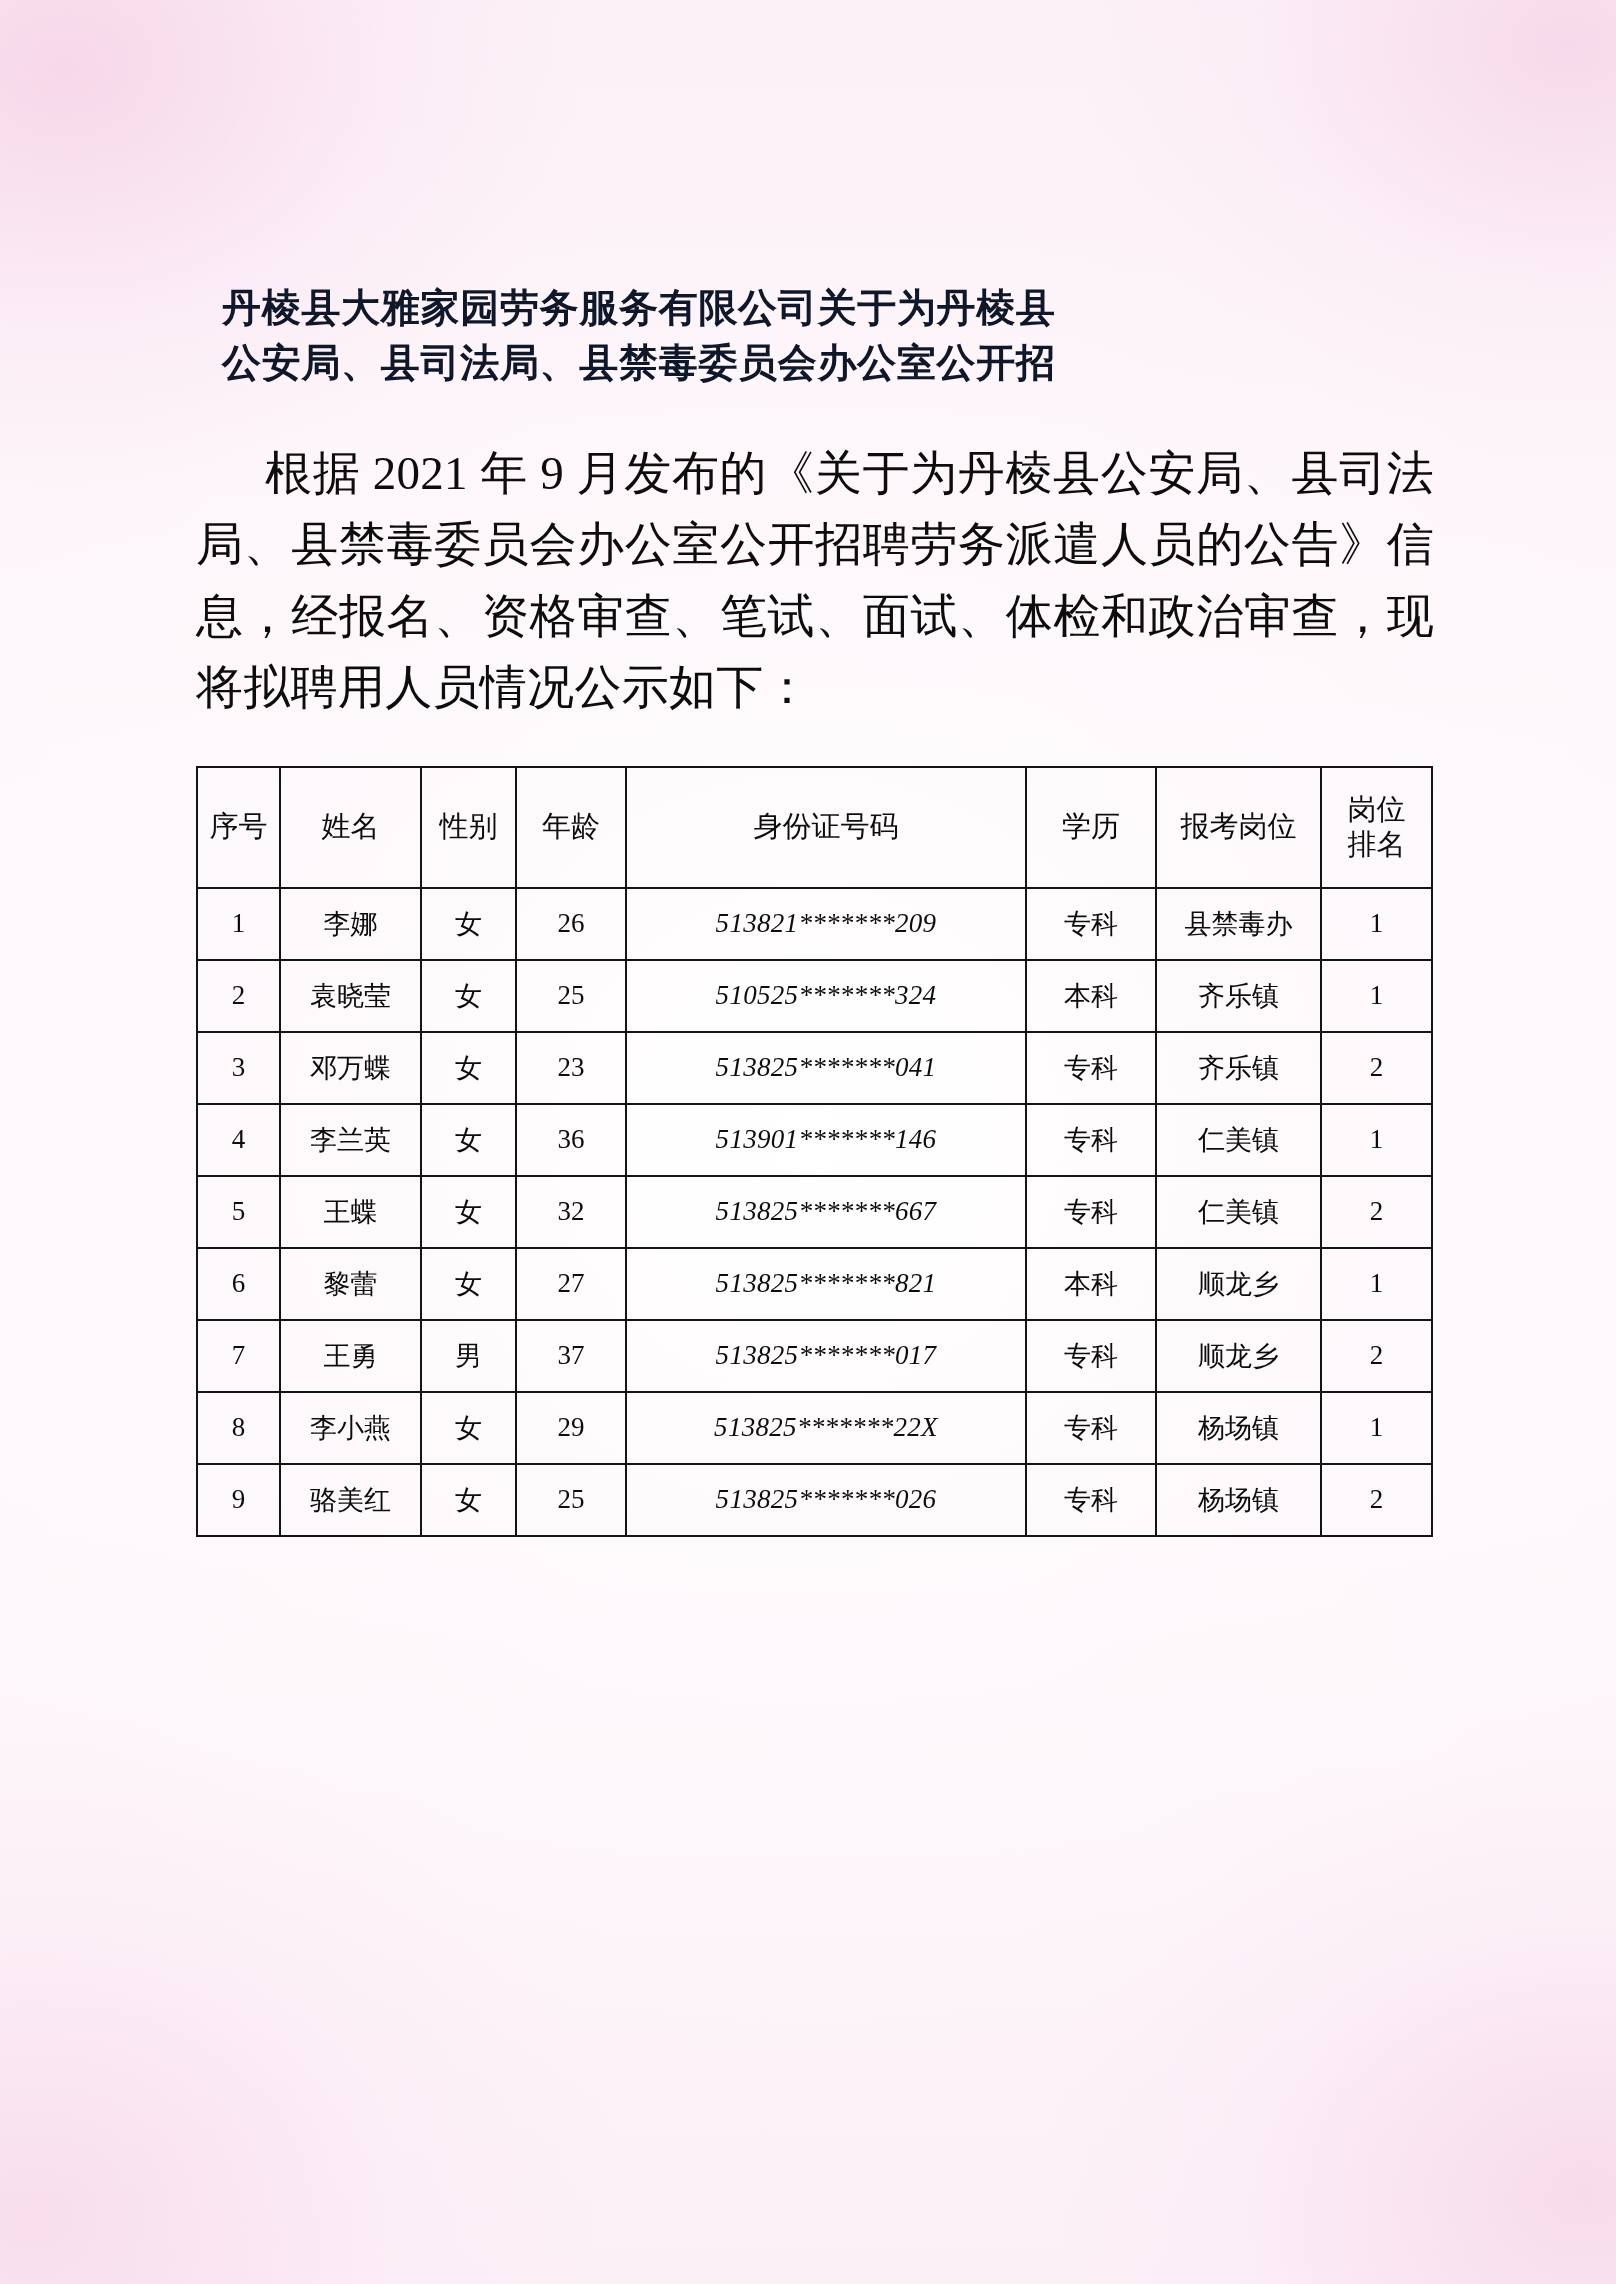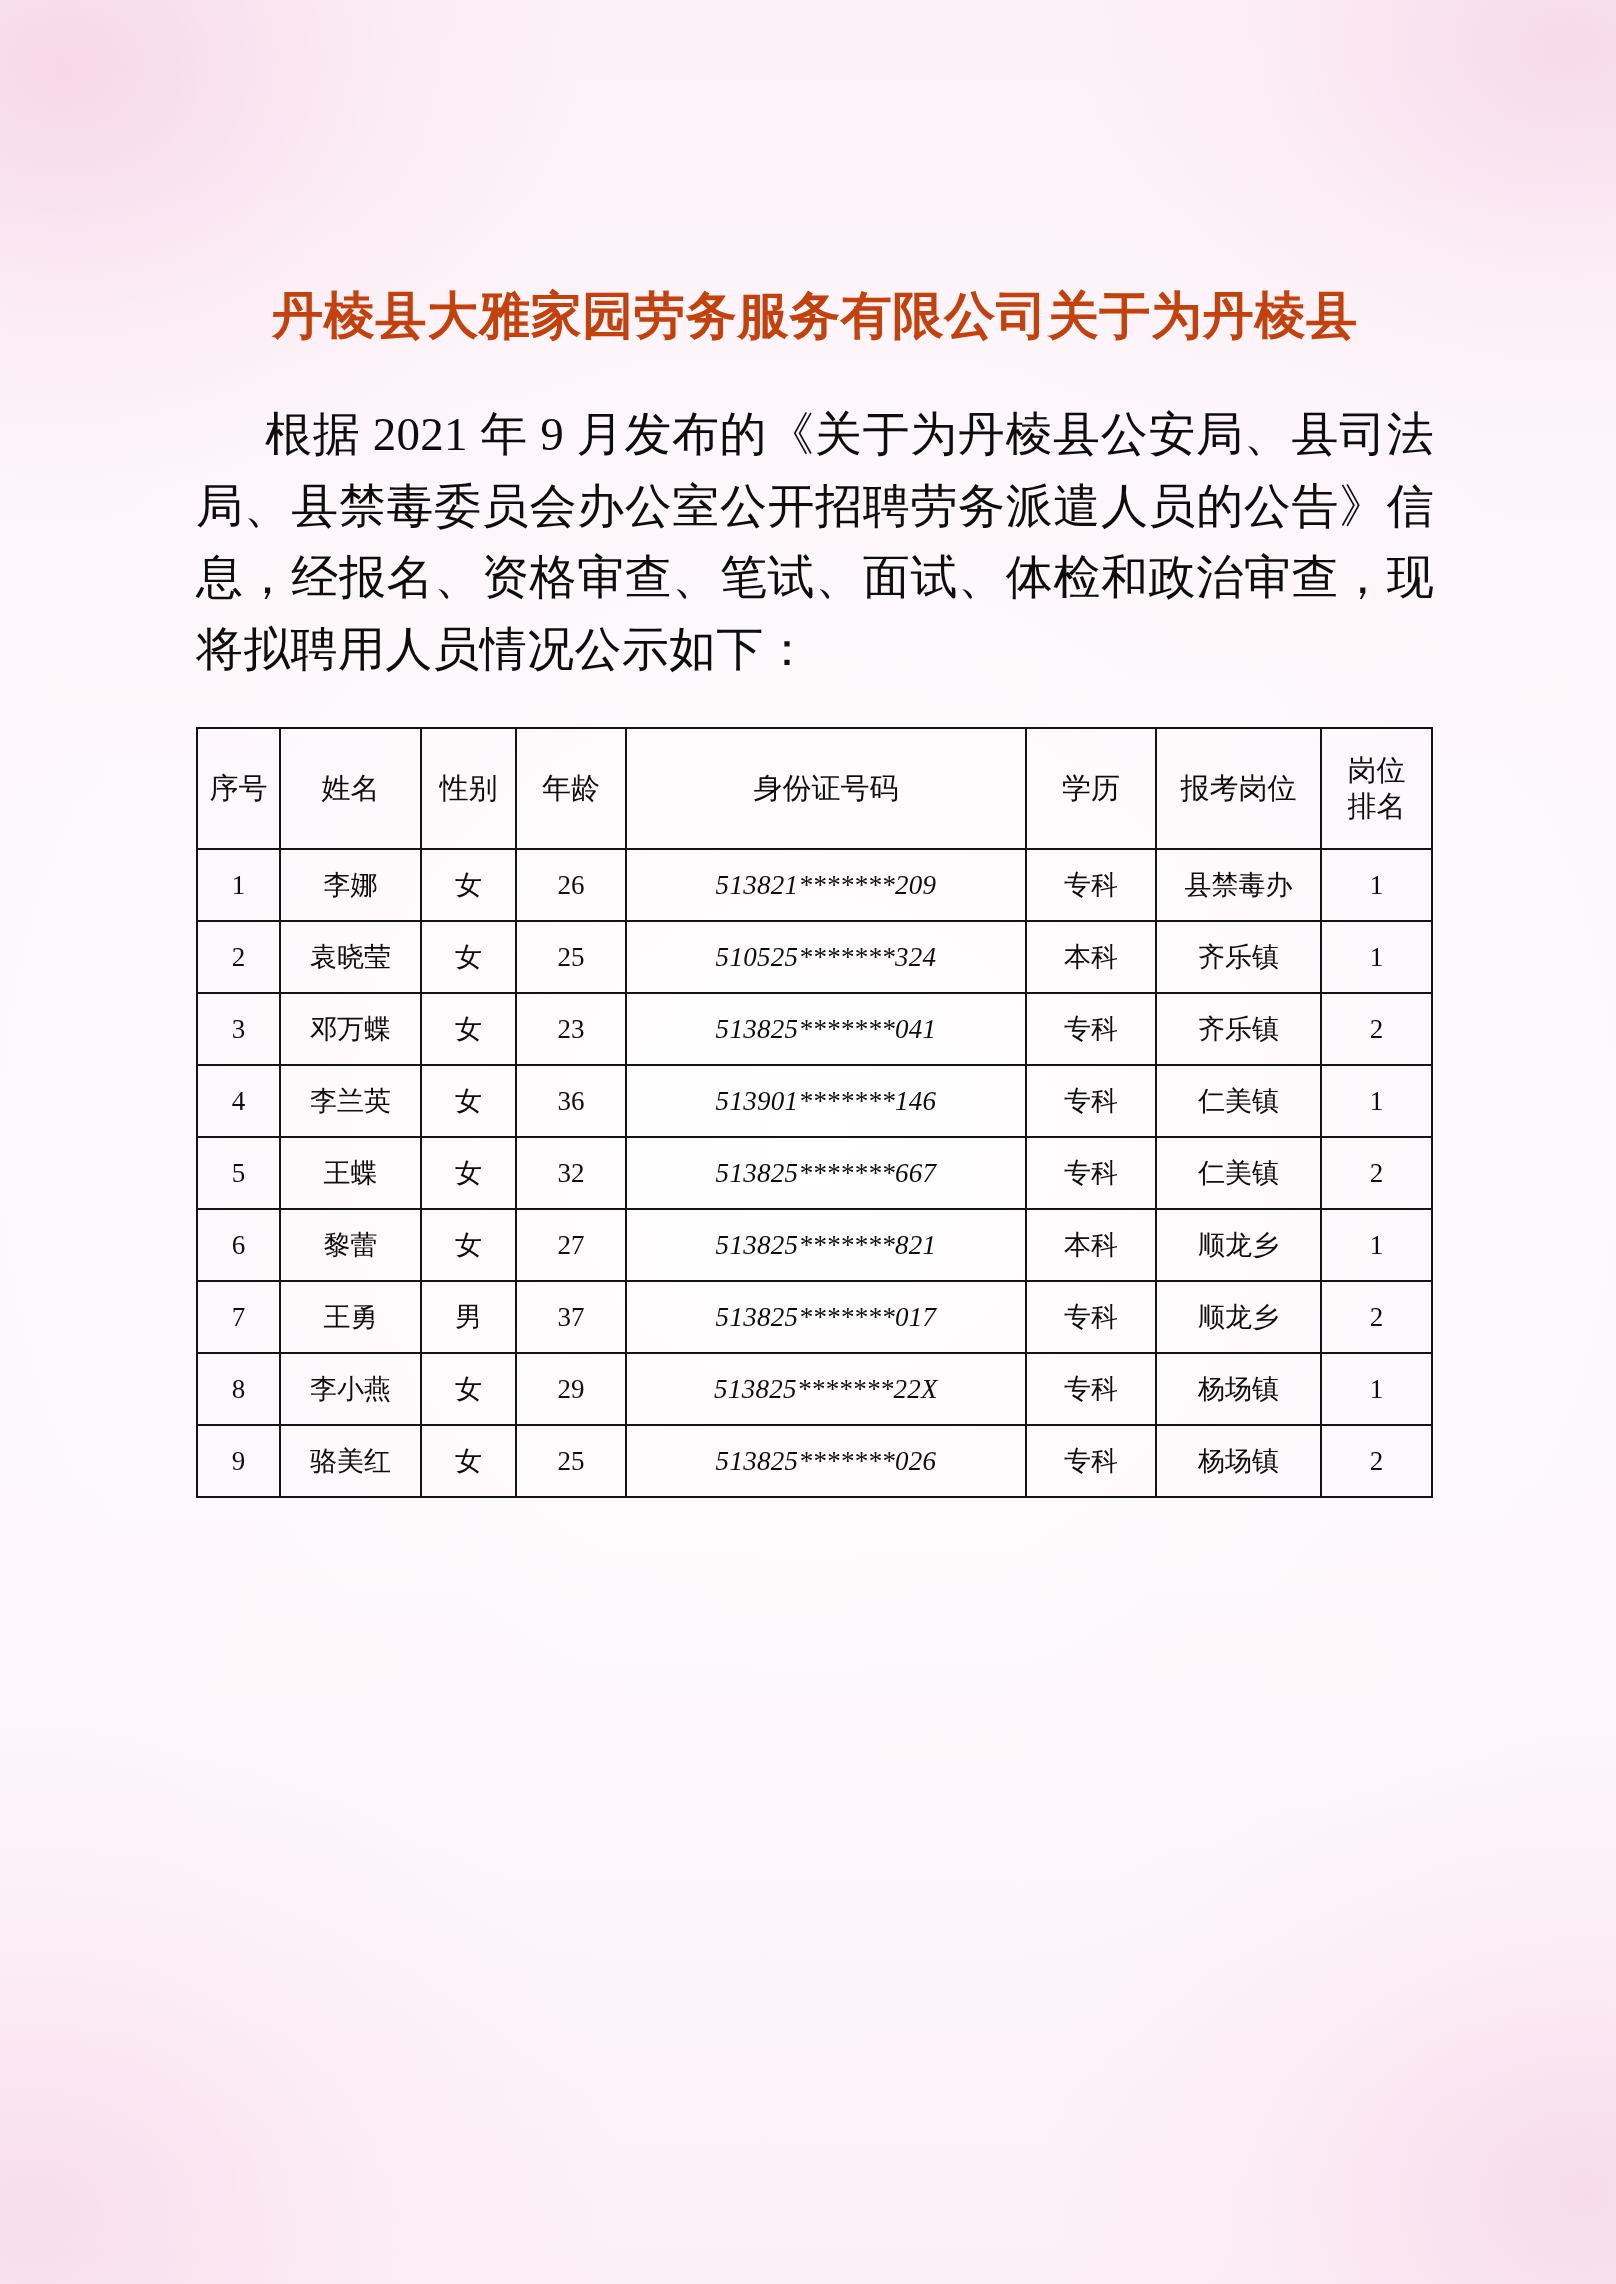--- a/index.html
+++ b/index.html
@@ -35,25 +35,25 @@
     padding: 0;
   }
   .content {
     position: absolute;
     left: 196px;
     top: 280px;
     width: 1238px;
   }
   .doc-title {
     font-weight: bold;
-    font-size: 51px;
+    font-size: 39px;
     line-height: 1.42;
-    text-align: center;
+    text-align: left;
     letter-spacing: 0.7px;
-    color: #c2410c;
+    color: #0f172a;
     margin: 0 26px 0 26px;
   }
   .doc-title div { white-space: nowrap; }
   .body-text {
     margin-top: 47px;
     font-size: 47px;
     line-height: 1.52;
     color: #0d0d0d;
     text-align: justify;
     letter-spacing: 0.3px;
@@ -100,20 +100,21 @@
 </head>
 <body>
 
 <div class="page">
   <div class="paper"></div>
 
   <div class="content">
 
     <div class="doc-title">
       <div>丹棱县大雅家园劳务服务有限公司关于为丹棱县</div>
+      <div>公安局、县司法局、县禁毒委员会办公室公开招</div>
     </div>
 
     <div class="body-text">
       <p>根据 2021 年 9 月发布的《关于为丹棱县公安局、县司法局、县禁毒委员会办公室公开招聘劳务派遣人员的公告》信息，经报名、资格审查、笔试、面试、体检和政治审查，现将拟聘用人员情况公示如下：</p>
     </div>
 
     <table class="roster">
       <colgroup>
         <col class="col-1">
           <col class="col-2">

